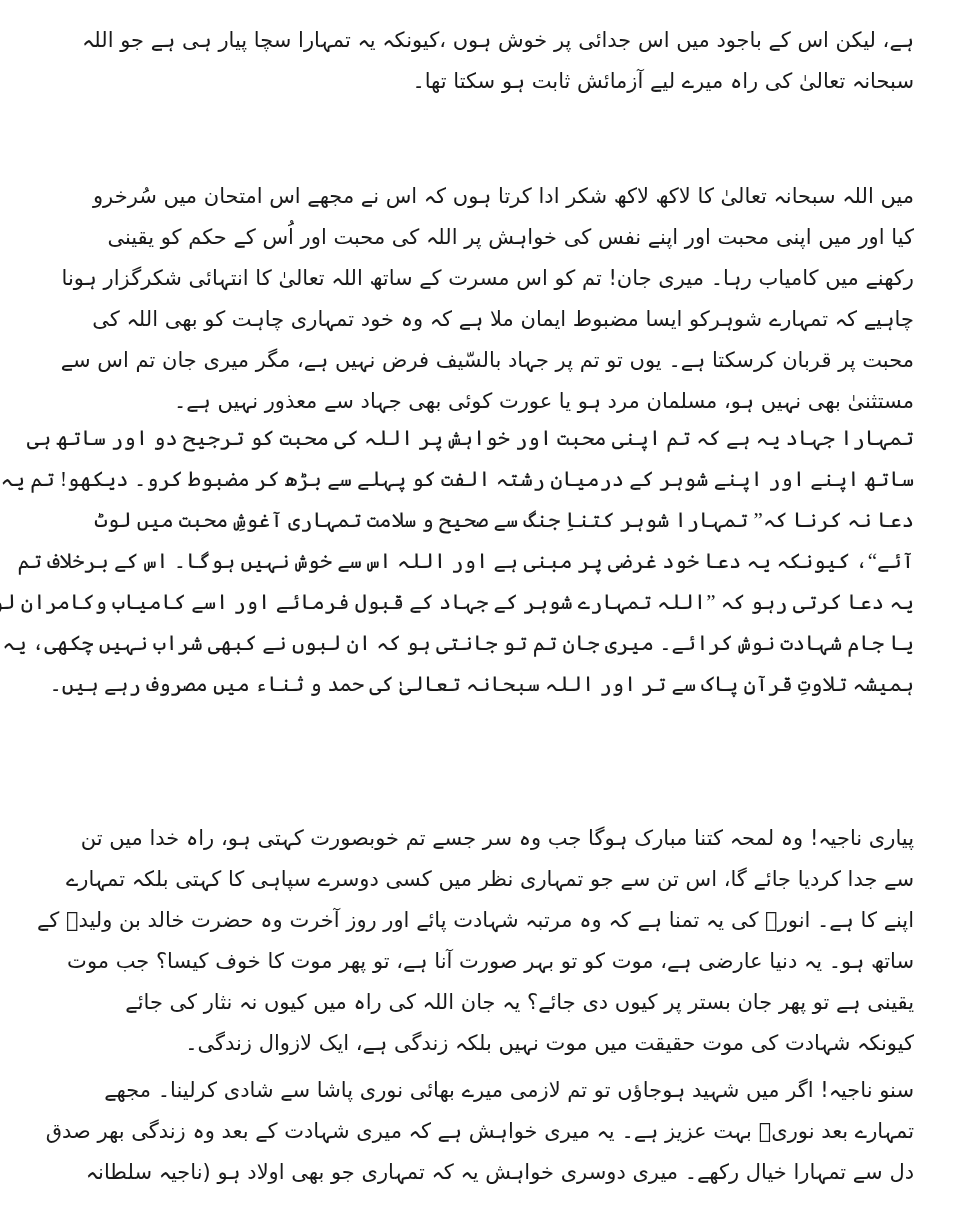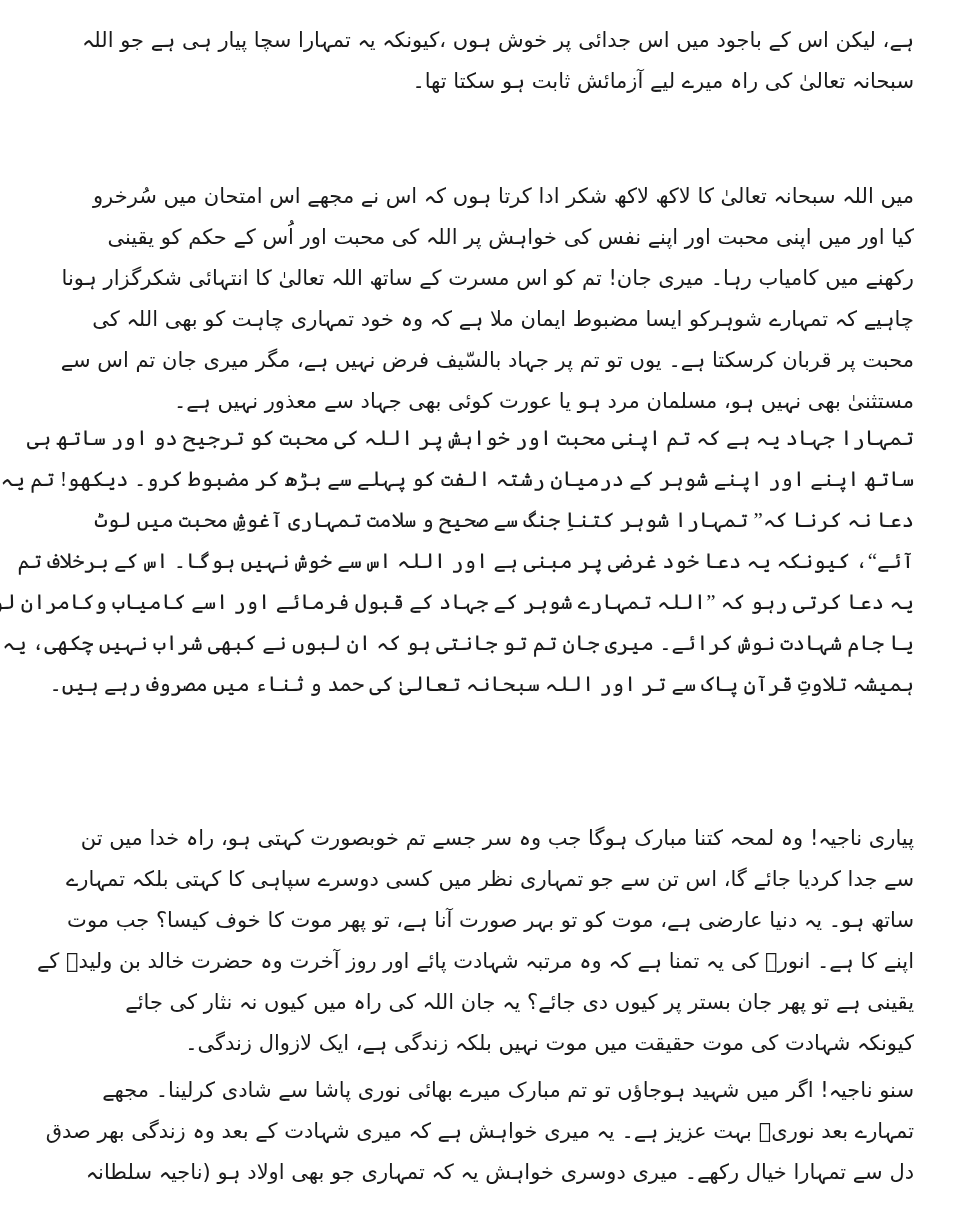--- a/index.html
+++ b/index.html
@@ -69,25 +69,25 @@
     <span class="line">دعا نہ کرنا کہ” تمہارا شوہر کتناِ جنگ سے صحیح و سلامت تمہاری آغوشِ محبت میں لوٹ</span>
     <span class="line">آئے“، کیونکہ یہ دعا خود غرضی پر مبنی ہے اور اللہ اس سے خوش نہیں ہوگا۔ اس کے برخلاف تم</span>
     <span class="line">یہ دعا کرتی رہو کہ ”اللہ تمہارے شوہر کے جہاد کے قبول فرمائے اور اسے کامیاب وکامران لوٹائے</span>
     <span class="line">یا جام شہادت نوش کرائے۔ میری جان تم تو جانتی ہو کہ ان لبوں نے کبھی شراب نہیں چکھی، یہ</span>
     <span class="line">ہمیشہ تلاوتِ قرآنِ پاک سے تر اور اللہ سبحانہ تعالیٰ کی حمد و ثناء میں مصروف رہے ہیں۔</span>
   </div>
 
   <div class="paragraph" id="p4">
     <span class="line">پیاری ناجیہ! وہ لمحہ کتنا مبارک ہوگا جب وہ سر جسے تم خوبصورت کہتی ہو، راہ خدا میں تن</span>
     <span class="line">سے جدا کردیا جائے گا، اس تن سے جو تمہاری نظر میں کسی دوسرے سپاہی کا کہتی بلکہ تمہارے</span>
+    <span class="line">اپنے کا ہے۔ انورؔ کی یہ تمنا ہے کہ وہ مرتبہ شہادت پائے اور روز آخرت وہ حضرت خالد بن ولیدؓ کے</span>
     <span class="line">ساتھ ہو۔ یہ دنیا عارضی ہے، موت کو تو بہر صورت آنا ہے، تو پھر موت کا خوف کیسا؟ جب موت</span>
-    <span class="line">اپنے کا ہے۔ انورؔ کی یہ تمنا ہے کہ وہ مرتبہ شہادت پائے اور روز آخرت وہ حضرت خالد بن ولیدؓ کے</span>
     <span class="line">یقینی ہے تو پھر جان بستر پر کیوں دی جائے؟ یہ جان اللہ کی راہ میں کیوں نہ نثار کی جائے</span>
     <span class="line">کیونکہ شہادت کی موت حقیقت میں موت نہیں بلکہ زندگی ہے، ایک لازوال زندگی۔</span>
   </div>
 
   <div class="paragraph" id="p5">
-    <span class="line">سنو ناجیہ! اگر میں شہید ہوجاؤں تو تم مبارک میرے بھائی نوری پاشا سے شادی کرلینا۔ مجھے</span>
+    <span class="line">سنو ناجیہ! اگر میں شہید ہوجاؤں تو تم لازمی میرے بھائی نوری پاشا سے شادی کرلینا۔ مجھے</span>
     <span class="line">تمہارے بعد نوریؔ بہت عزیز ہے۔ یہ میری خواہش ہے کہ میری شہادت کے بعد وہ زندگی بھر صدق</span>
     <span class="line">دل سے تمہارا خیال رکھے۔ میری دوسری خواہش یہ کہ تمہاری جو بھی اولاد ہو (ناجیہ سلطانہ</span>
   </div>
 
 </div>
 
 </body></html>

